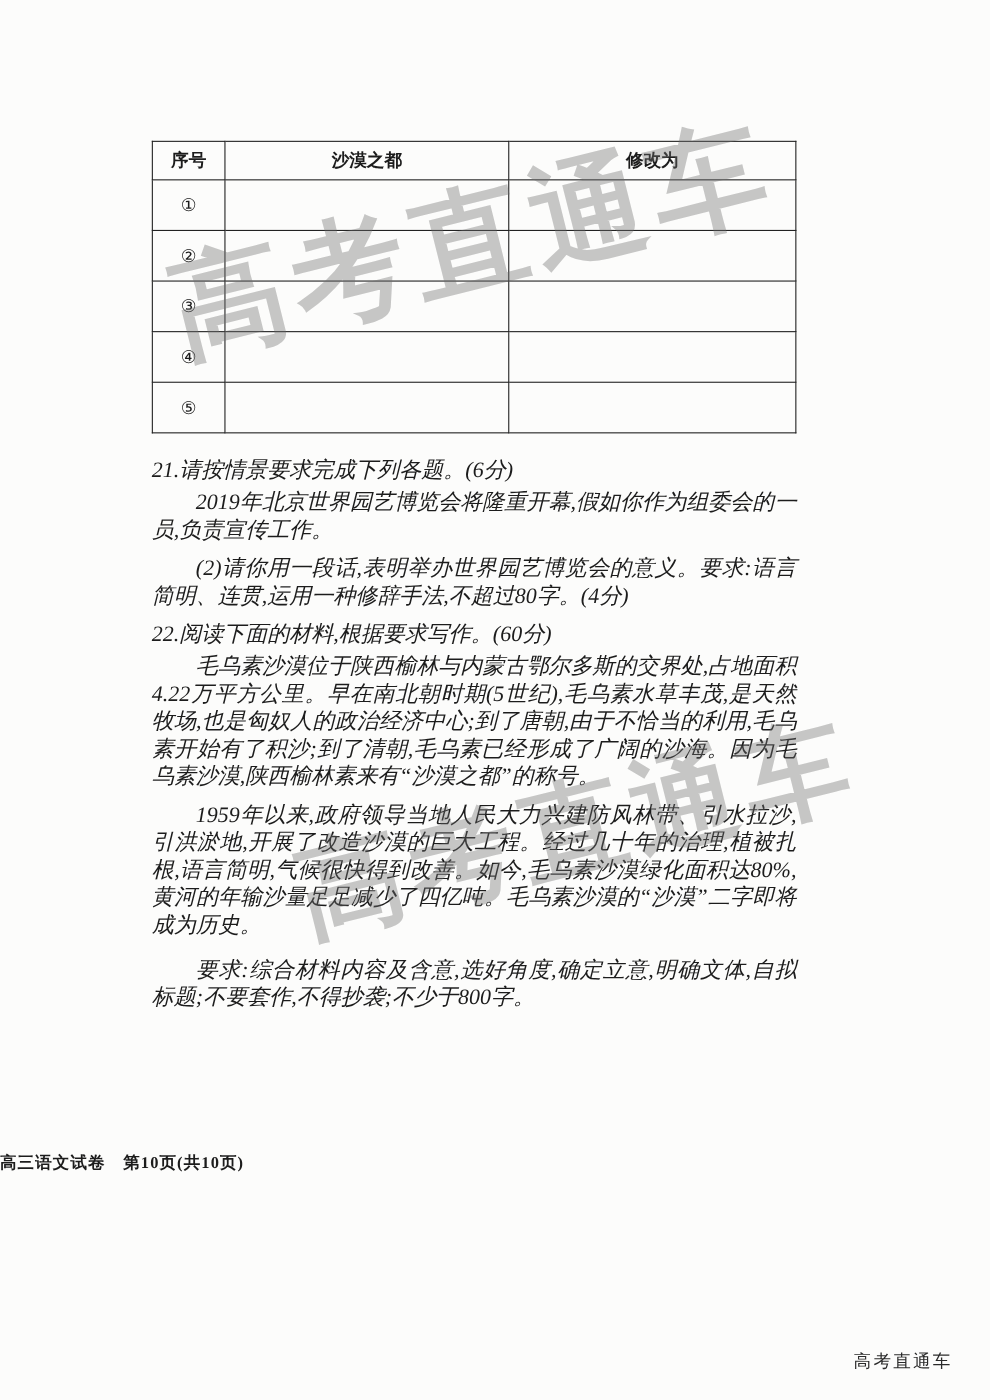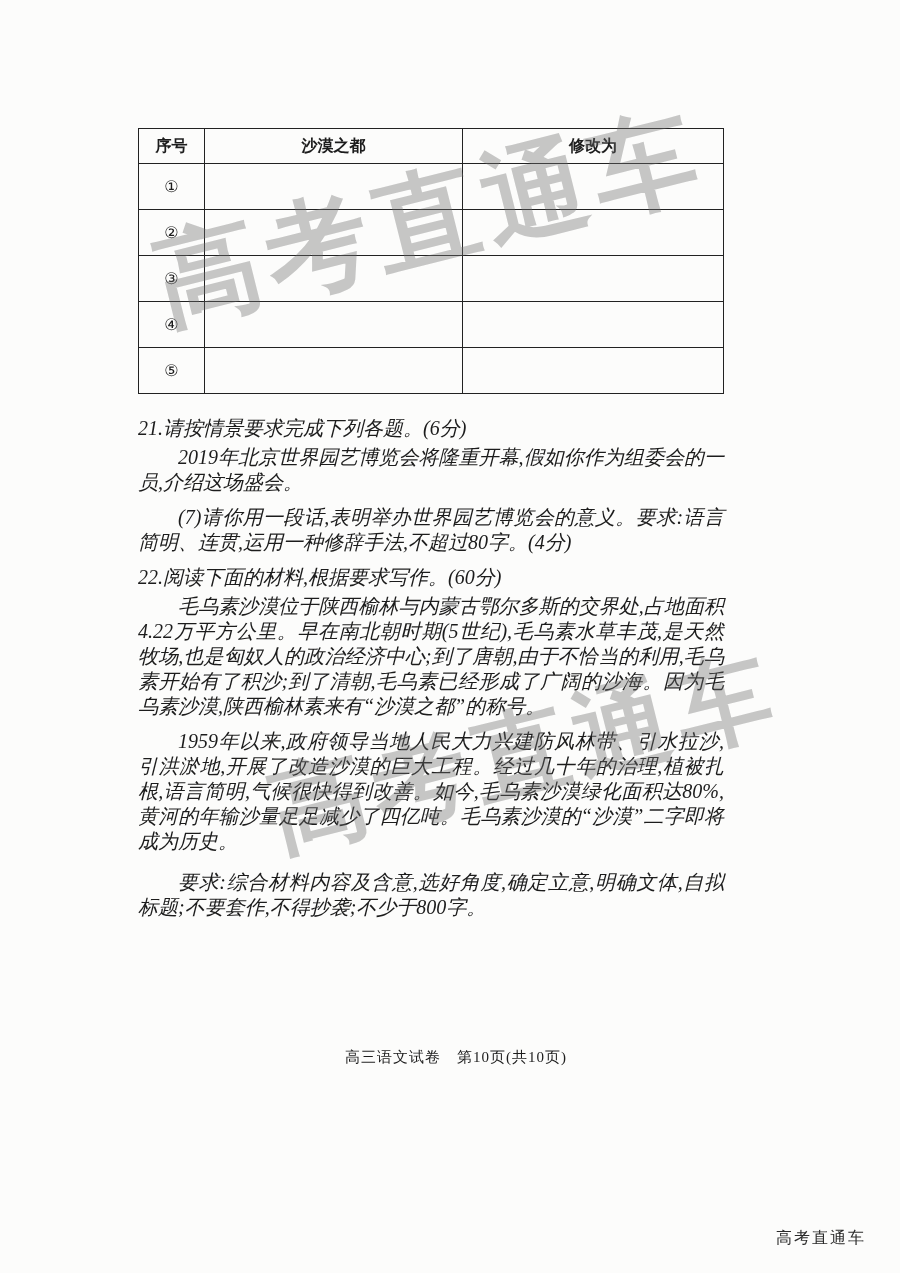--- a/index.html
+++ b/index.html
@@ -59,26 +59,27 @@
     font-style:italic;
   }
   .body-text p { margin:4px 0; text-align:justify; }
   .ind2 { text-indent:2em; }
   .bold { font-weight:bold; }
   .gap-top { margin-top:10px !important; }
   .gap-top-lg { margin-top:16px !important; }
 
   .footer {
     position:absolute;
-    left:12px; right:0;
+    left:0; right:0;
     top:1048px;
-    text-align:center;
+    text-align:left;
     font-size:15px;
     z-index:2;
     letter-spacing:1px;
+    font-weight:bold;
   }
   .brand {
     position:absolute;
     right:34px;
     top:1228px;
     font-size:16px;
     color:#2a2a2a;
     z-index:2;
     letter-spacing:2px;
   }
@@ -130,22 +131,22 @@
         <tr>
           <td class="num">⑤</td>
           <td></td>
           <td></td>
         </tr>
       </tbody>
     </table>
 
     <div class="body-text">
       <p>21.请按情景要求完成下列各题。(6分)</p>
-      <p class="ind2">2019年北京世界园艺博览会将隆重开幕,假如你作为组委会的一员,介绍这场盛会。</p>
-      <p class="ind2 gap-top">(7)请你用一段话,表明举办世界园艺博览会的意义。要求:语言简明、连贯,运用一种修辞手法,不超过80字。(4分)</p>
+      <p class="ind2">2019年北京世界园艺博览会将隆重开幕,假如你作为组委会的一员,负责宣传工作。</p>
+      <p class="ind2 gap-top">(2)请你用一段话,表明举办世界园艺博览会的意义。要求:语言简明、连贯,运用一种修辞手法,不超过80字。(4分)</p>
       <p class="gap-top">22.阅读下面的材料,根据要求写作。(60分)</p>
       <p class="ind2">毛乌素沙漠位于陕西榆林与内蒙古鄂尔多斯的交界处,占地面积4.22万平方公里。早在南北朝时期(5世纪),毛乌素水草丰茂,是天然牧场,也是匈奴人的政治经济中心;到了唐朝,由于不恰当的利用,毛乌素开始有了积沙;到了清朝,毛乌素已经形成了广阔的沙海。因为毛乌素沙漠,陕西榆林素来有“沙漠之都”的称号。</p>
       <p class="ind2 gap-top">1959年以来,政府领导当地人民大力兴建防风林带、引水拉沙,引洪淤地,开展了改造沙漠的巨大工程。经过几十年的治理,植被扎根,语言简明,气候很快得到改善。如今,毛乌素沙漠绿化面积达80%,黄河的年输沙量足足减少了四亿吨。毛乌素沙漠的“沙漠”二字即将成为历史。</p>
       <p class="ind2 gap-top-lg">要求:综合材料内容及含意,选好角度,确定立意,明确文体,自拟标题;不要套作,不得抄袭;不少于800字。</p>
     </div>
 
   </div>
 
   <div class="footer">高三语文试卷　第10页(共10页)</div>
   <div class="brand">高考直通车</div>

